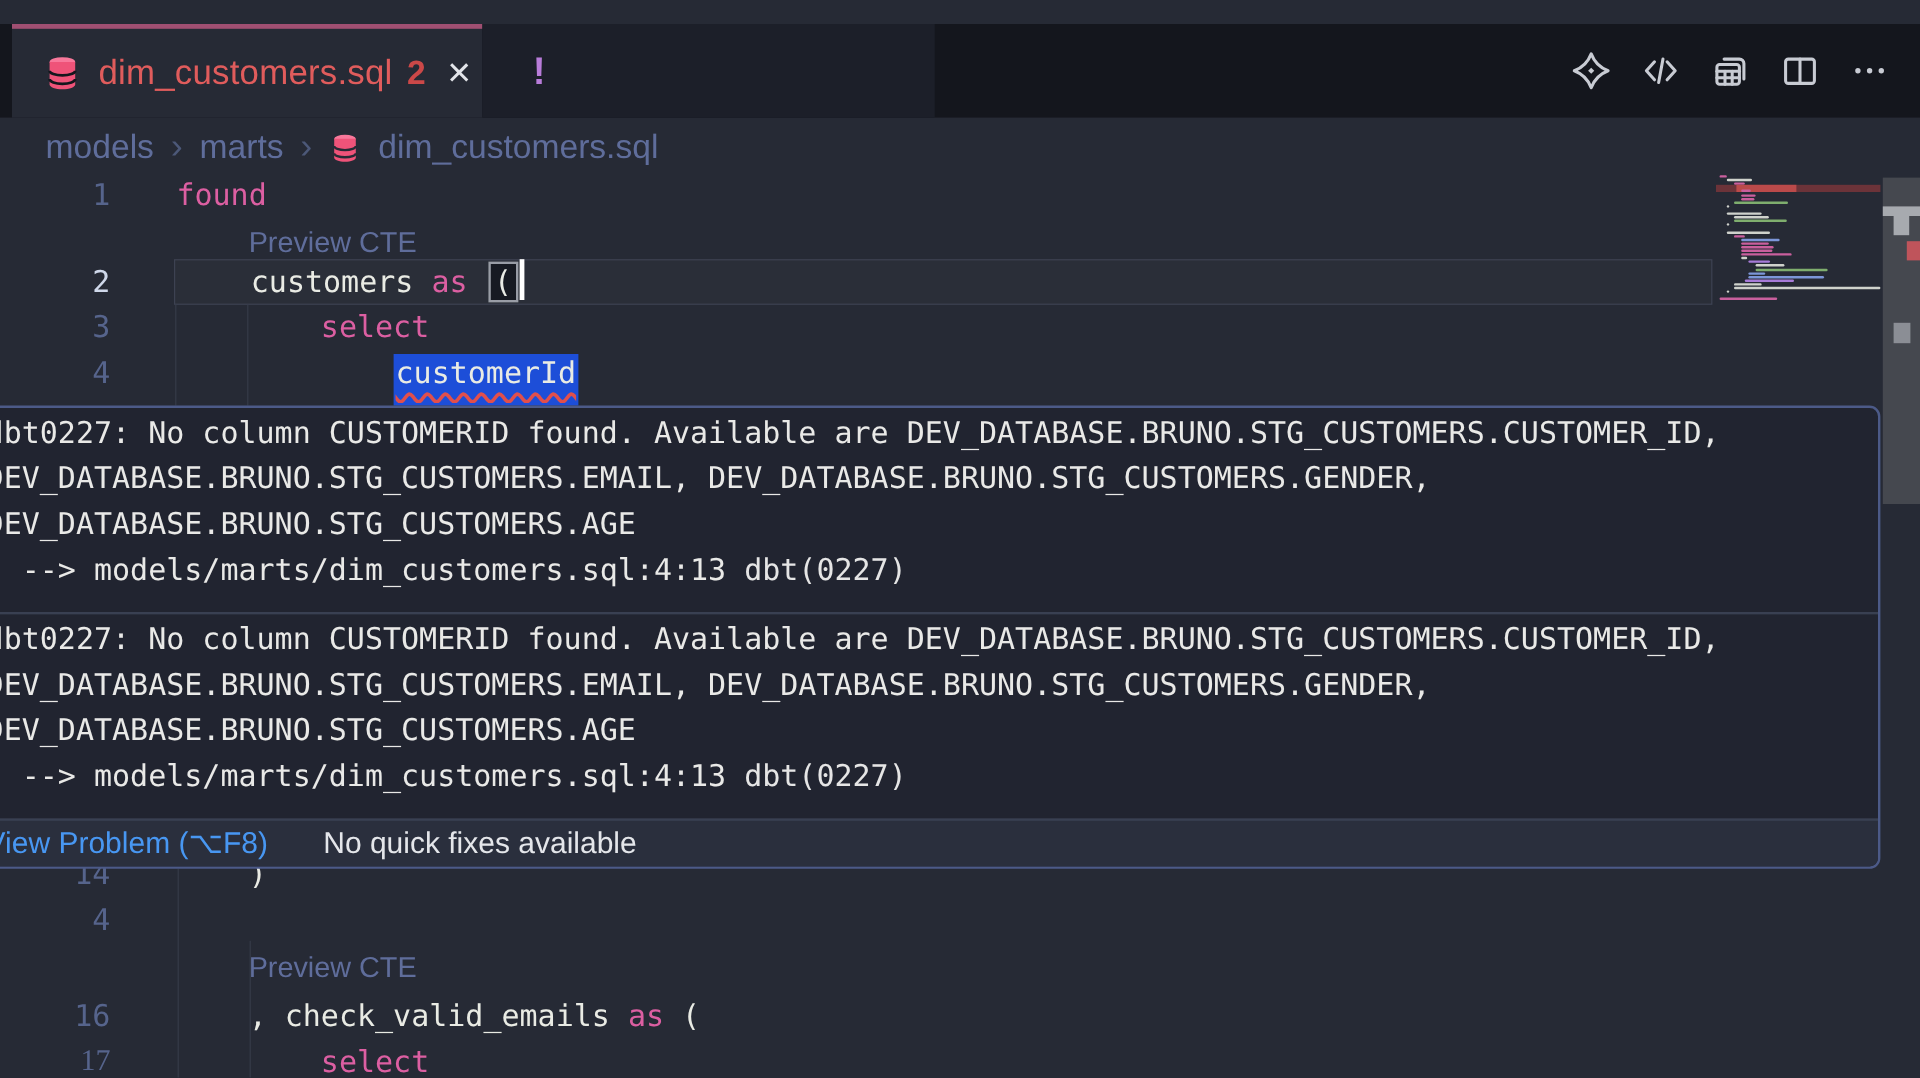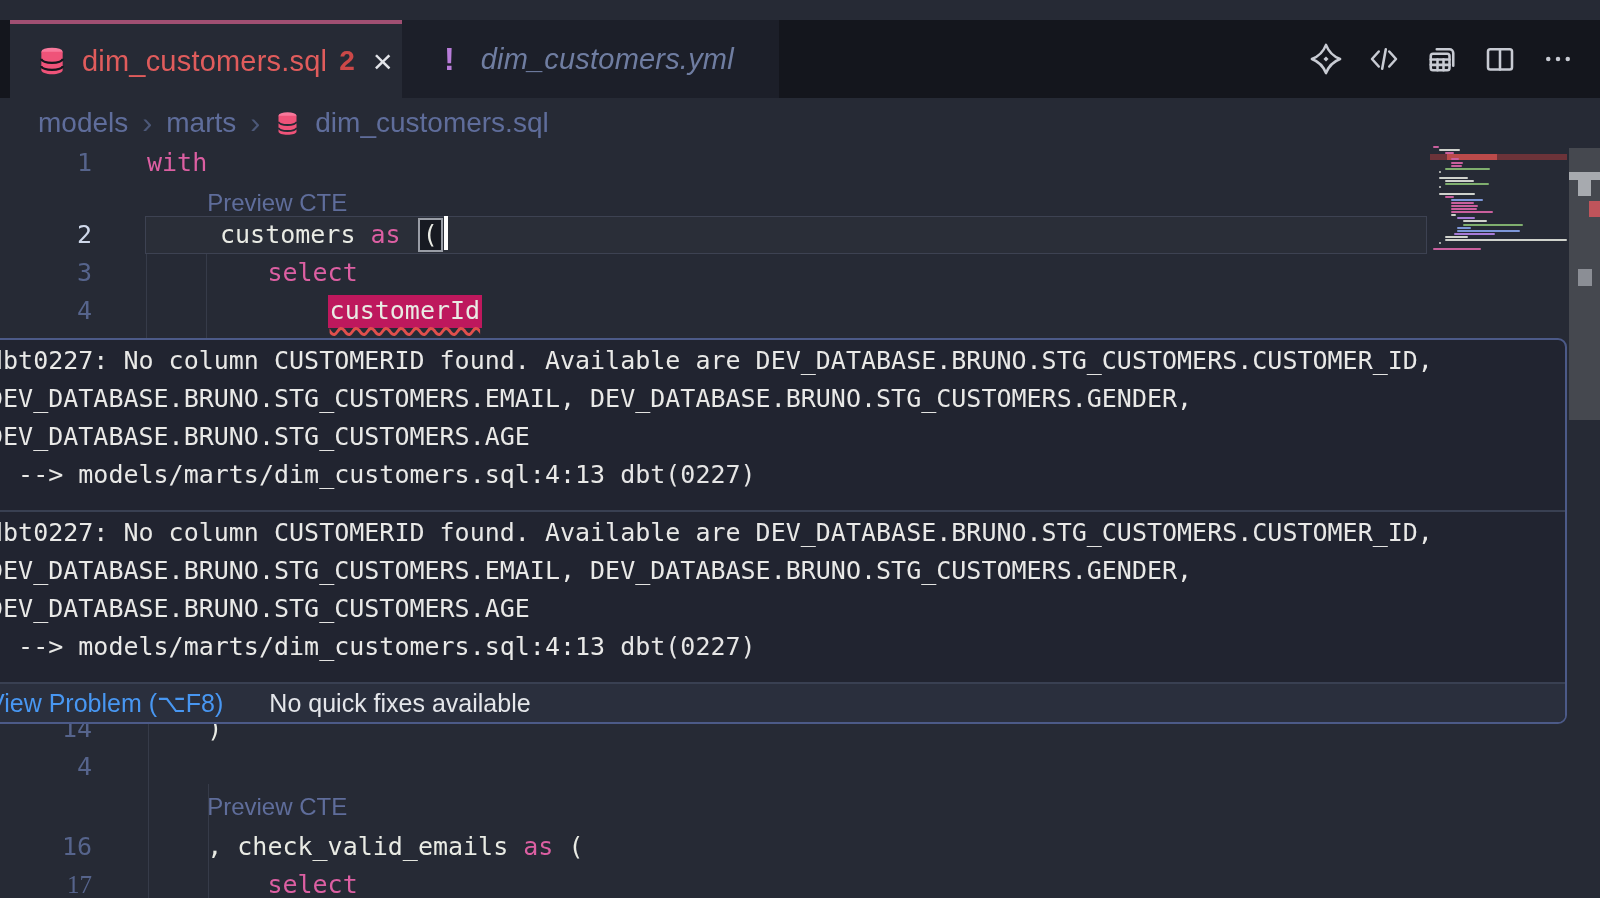--- a/index.html
+++ b/index.html
@@ -38,21 +38,21 @@
   .code-line { position:absolute; font-size:25px; line-height:38px; white-space:pre; color:#e9ebe4; }
   .tok-kw { color:#dc5fa2; }
   .tok-fg { color:#e9ebe4; }
   .lens { position:absolute; font-size:24px; line-height:34px; color:#5f6d9b; cursor:pointer; }
   .curline { position:absolute; left:145px; width:1282px; height:38px;
     border:1.5px solid #3d4252; background:rgba(255,255,255,.02); }
   .bracket-box { display:inline-block; background:#171a22; border:2px solid #999da6;
     padding:0 3px; margin-left:2px; line-height:30px; }
   .cursor-bar { display:inline-block; width:4px; height:34px; background:#ffffff;
     vertical-align:-7px; margin-left:1px; }
-  .word-err { background:#be185d; padding:1px 2px 3px 2px;
+  .word-err { background:#1d4ed8; padding:1px 2px 13px 2px;
     text-decoration:underline wavy #e14f4c 2.5px; text-underline-offset:8px; }
   .iguide { position:absolute; width:1px; background:#363b49; }
 
   
   .popup { position:absolute; left:-14px; top:318px; width:1581px;
     background:#212430; border:2px solid #4c5a88; border-radius:9px; z-index:10; overflow:hidden; }
   .pp-block { padding:2px 0 16px 0; }
   .pp-line { font-size:25px; line-height:38px; white-space:pre; color:#e9e9e7; }
   .pp-gray { color:#e5e5e5; }
   .pp-sep { height:0; border-top:2px solid #394052; }
@@ -84,21 +84,20 @@
         <path d="M4 5 v14 c0 1.66 3.58 3 8 3 s8-1.34 8-3 V5" fill="#ef5379"></path>
         <path d="M4 10.4 c0 1.66 3.58 3 8 3 s8-1.34 8-3" stroke="#14161d" stroke-width="1.7" fill="none"></path>
         <path d="M4 15.7 c0 1.66 3.58 3 8 3 s8-1.34 8-3" stroke="#14161d" stroke-width="1.7" fill="none"></path>
       </svg>
       <span class="tab-label">dim_customers.sql</span>
       <span class="tab-badge">2</span>
       <span class="tab-close">×</span>
     </div>
     <div class="tab tab-inactive">
       <span class="warn-ic">!</span>
-      <span class="tab-label">dim_customers.yml</span>
     </div>
     <div class="tb-actions">
       <div class="tb-ic">
         <svg viewBox="0 0 24 24">
             <path d="M12 2.6 C13.6 6.8 17.2 10.4 21.4 12 C17.2 13.6 13.6 17.2 12 21.4 C10.4 17.2 6.8 13.6 2.6 12 C6.8 10.4 10.4 6.8 12 2.6 Z"></path>
             <path d="M12 10.3 L13.7 12 L12 13.7 L10.3 12 Z" fill="#c8cbd3" stroke="none"></path>
           </svg>
       </div>
       <div class="tb-ic">
         <svg viewBox="0 0 24 24">
@@ -142,25 +141,25 @@
       <ellipse cx="12" cy="5" rx="8" ry="3" fill="#f8789b"></ellipse>
       <path d="M4 5 v14 c0 1.66 3.58 3 8 3 s8-1.34 8-3 V5" fill="#ef5379"></path>
       <path d="M4 10.4 c0 1.66 3.58 3 8 3 s8-1.34 8-3" stroke="#262a35" stroke-width="1.7" fill="none"></path>
       <path d="M4 15.7 c0 1.66 3.58 3 8 3 s8-1.34 8-3" stroke="#262a35" stroke-width="1.7" fill="none"></path>
     </svg>
     <span class="crumb">dim_customers.sql</span>
   </div>
 
   <div id="editor">
       <div class="gutter-num mono" style="top: 124px; position: absolute;">1</div>
-      <div class="code-line mono" style="left: 147px; top: 124px; position: absolute;"><span class="tok-kw">with</span></div>
+      <div class="code-line mono" style="left: 147px; top: 124px; position: absolute;"><span class="tok-kw">found</span></div>
       <div class="lens" style="left: 207.2px; top: 166px; position: absolute;">Preview CTE</div>
       <div class="curline" style="top: 196px;"></div>
       <div class="gutter-num mono cur" style="top: 196px; position: absolute;">2</div>
-      <div class="code-line mono" style="left: 220px; top: 196px; position: absolute;"><span class="tok-fg">customers </span><span class="tok-kw">as</span><span class="tok-fg"> </span><span class="bracket-box tok-fg">(</span><span class="cursor-bar"></span></div>
+      <div class="code-line mono" style="left: 209px; top: 196px; position: absolute;"><span class="tok-fg">customers </span><span class="tok-kw">as</span><span class="tok-fg"> </span><span class="bracket-box tok-fg">(</span><span class="cursor-bar"></span></div>
       <div class="gutter-num mono" style="top: 234px; position: absolute;">3</div>
       <div class="code-line mono" style="left: 267.4px; top: 234px; position: absolute;"><span class="tok-kw">select</span></div>
       <div class="gutter-num mono" style="top: 272px; position: absolute;">4</div>
       <div class="code-line mono" style="left: 327.6px; top: 272px; position: absolute;"><span class="word-err tok-fg">customerId</span></div>
       <div class="gutter-num mono" style="top: 690px; position: absolute;">14</div>
       <div class="code-line mono" style="left: 207.2px; top: 690px; position: absolute;"><span class="tok-fg">)</span></div>
       <div class="gutter-num mono" style="top: 728px; position: absolute;">4</div>
       <div class="code-line mono" style="left: 147px; top: 728px; position: absolute;"></div>
       <div class="lens" style="left: 207.2px; top: 770px; position: absolute;">Preview CTE</div>
       <div class="gutter-num mono" style="top: 808px; position: absolute;">16</div>

